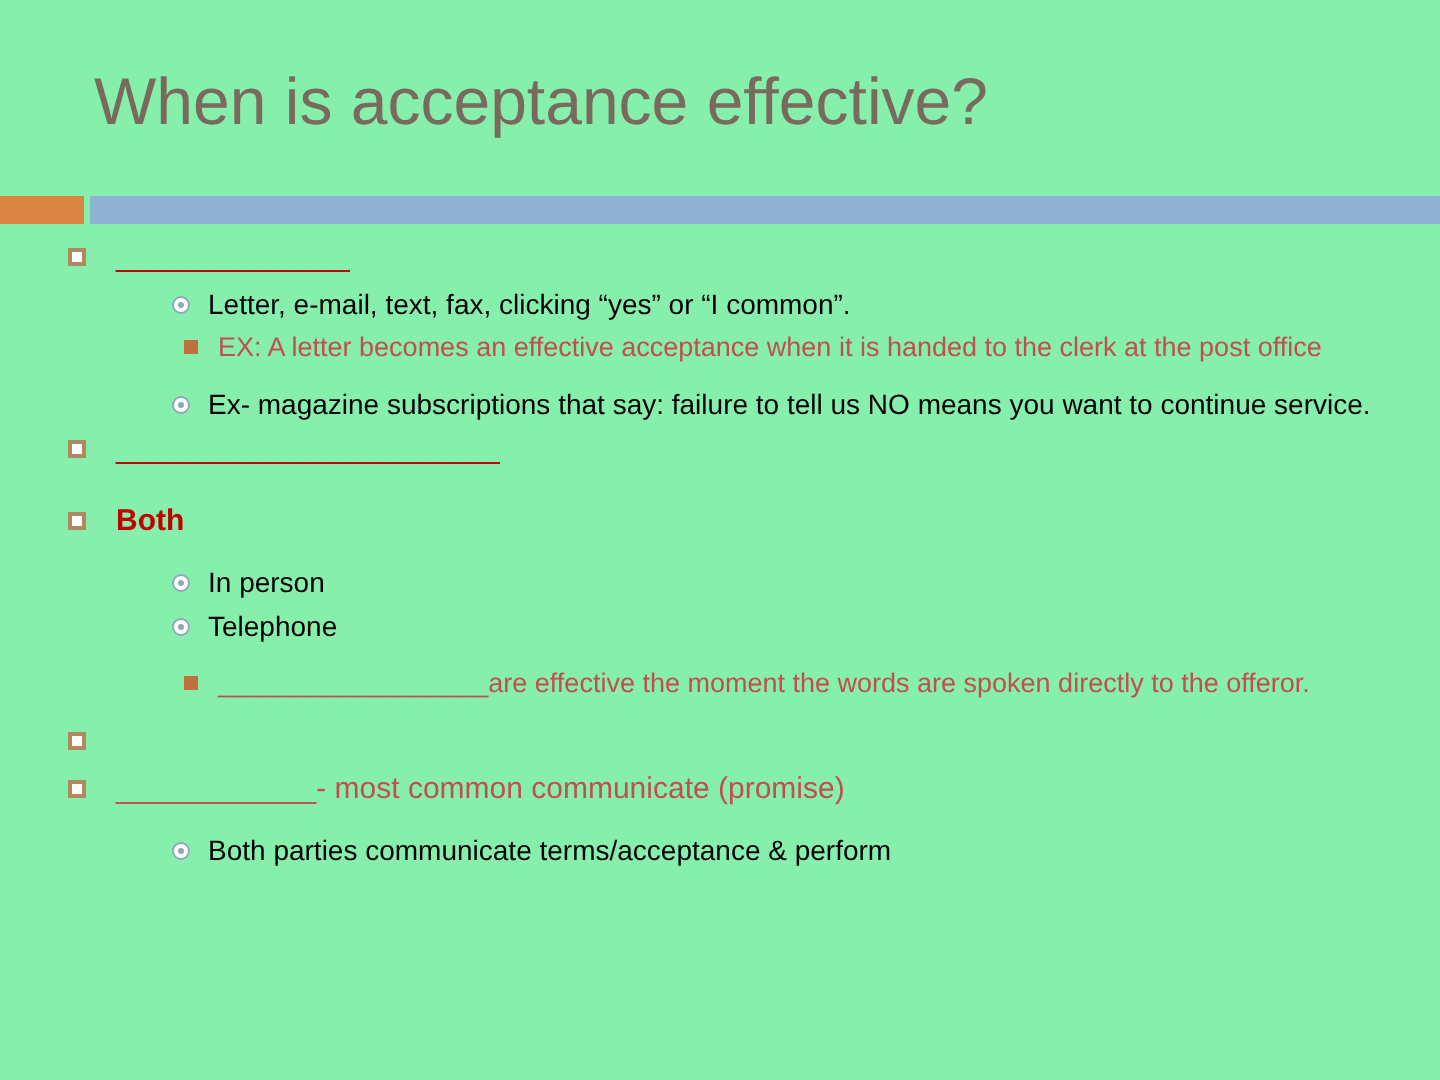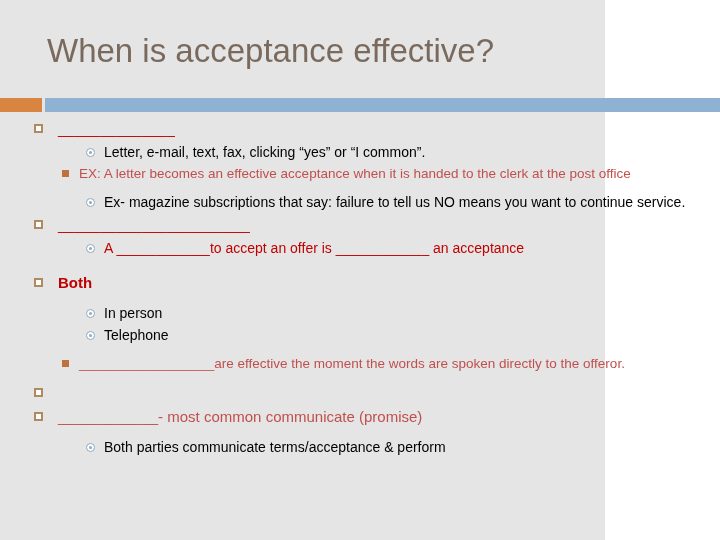--- a/index.html
+++ b/index.html
@@ -9,23 +9,23 @@
   }
   body {
     width: 720px;
     height: 540px;
     overflow: hidden;
     font-family: "Liberation Sans", sans-serif;
     -webkit-font-smoothing: antialiased;
   }
   .slide {
     position: relative;
-    width: 605px;
+    width: 720px;
     height: 540px;
-    background: #e5e5e5;
+    background: #86efac;
     box-sizing: border-box;
   }
 
   
   .title {
     position: absolute;
     left: 47px;
     top: 30px;
     width: 640px;
     font-size: 33px;
@@ -121,21 +121,21 @@
     border-radius: 50%;
     background: #8EA9BE;
   }
   .lvl2 .txt {
     font-size: 14px;
     line-height: 21px;
     color: #000000;
   }
 
   
-  .lvl3 { padding-left: 80px; margin-bottom: 1px; }
+  .lvl3 { padding-left: 110px; margin-bottom: 1px; }
   .lvl3 .bullet {
     width: 7px; height: 7px;
     background: #C0703A;
     margin-top: 6px;
     margin-left: -18px;
     margin-right: 10px;
   }
   .lvl3 .txt {
     font-size: 13.5px;
     line-height: 20px;
@@ -187,24 +187,20 @@
     <div class="row lvl2">
       <span class="bullet"></span>
       <span class="txt t-black">Ex- magazine subscriptions that say: failure to tell us NO means you want to continue service.</span>
     </div>
 
     <div class="row lvl1">
       <span class="bullet"></span>
       <span class="txt t-red blank">_______________________</span>
     </div>
 
-    <div class="row lvl2">
-      <span class="bullet"></span>
-      <span class="txt t-red"><span>A </span><span class="blank">____________</span><span>to accept an offer is </span><span class="blank">____________</span><span> an acceptance</span></span>
-    </div>
 
     <div class="spacer-md"></div>
 
     <div class="row lvl1">
       <span class="bullet"></span>
       <span class="txt t-red bold">Both</span>
     </div>
 
     <div class="spacer-sm"></div>
 

